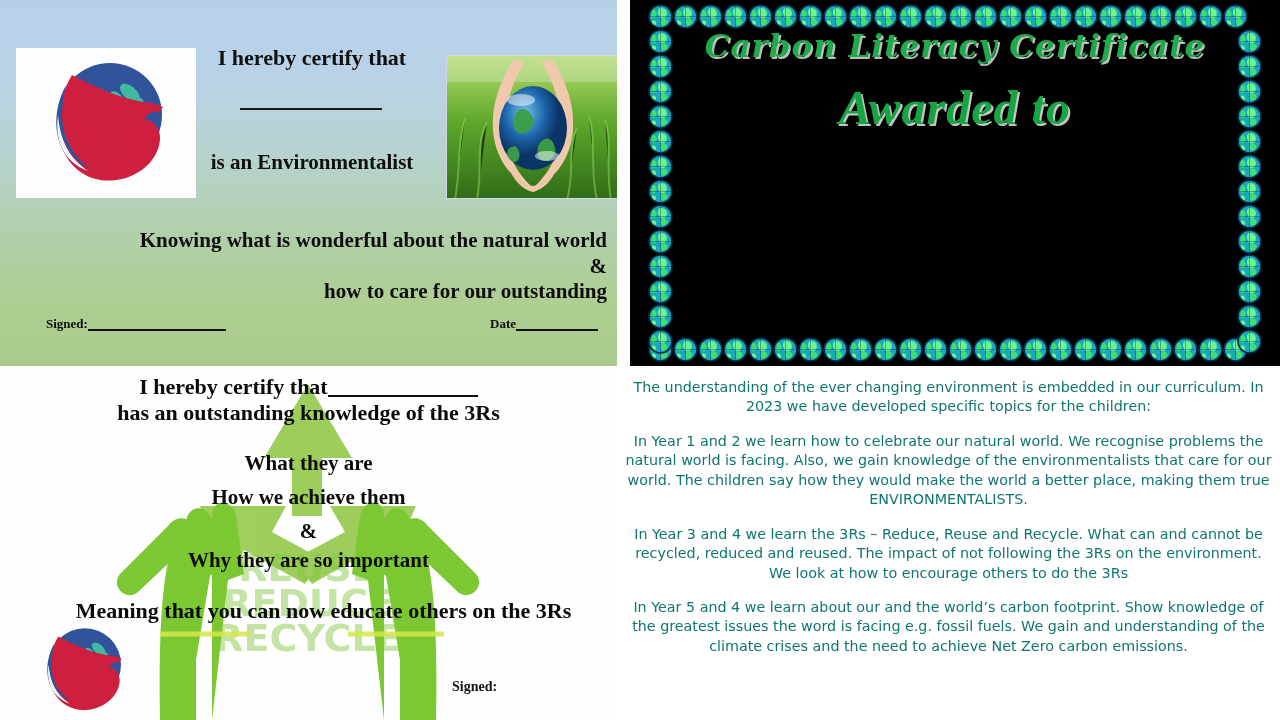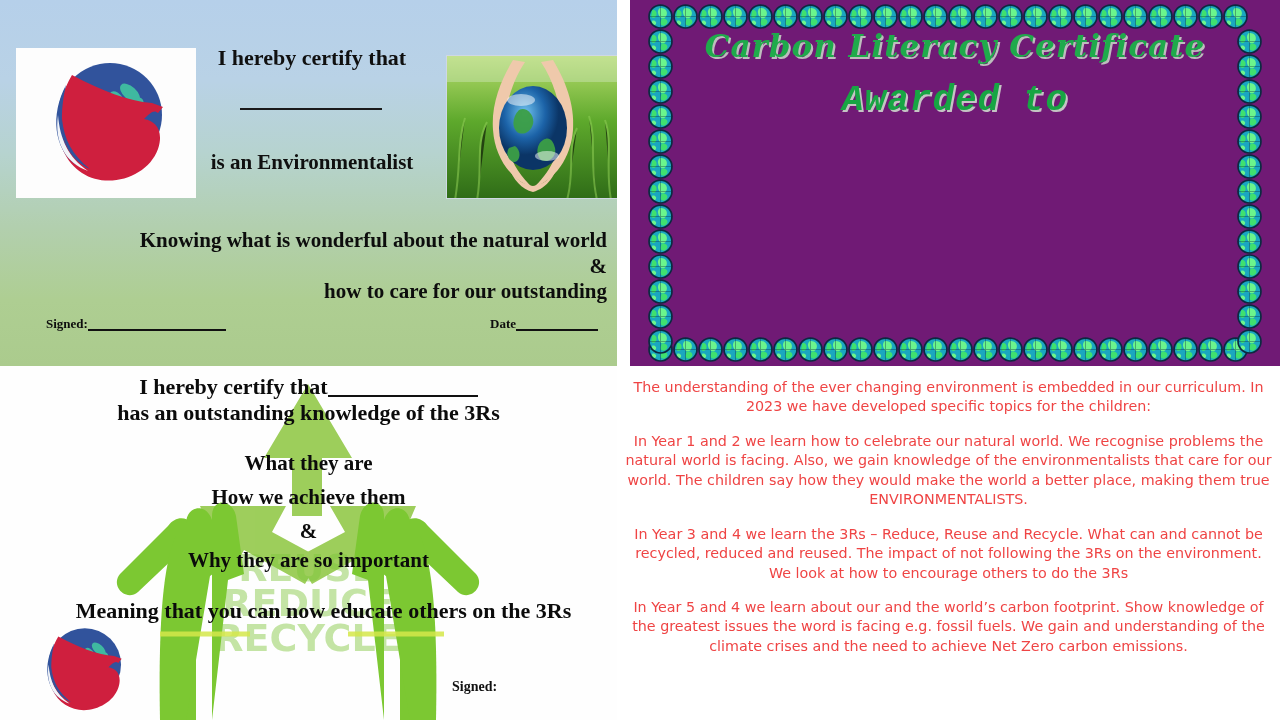--- a/index.html
+++ b/index.html
@@ -45,38 +45,38 @@
   }
   .sign-row{position:absolute;left:0;top:316px;width:617px;height:22px;}
   .sign-label{
     position:absolute;font-family:"Liberation Serif", serif;font-weight:bold;
     font-size:13px;color:#0d0d0d;
   }
   .sign-label .ul{border-bottom:2px solid #111;display:inline-block;height:13px;vertical-align:-3px;}
 
   
   #carbon-cert{
-    position:absolute;left:630px;top:0;width:650px;height:366px;background:#701a75;
+    position:absolute;left:630px;top:0;width:650px;height:366px;background:#000000;
     overflow:hidden;
   }
   .globe-border{position:absolute;inset:0;pointer-events:none;}
   .gb-row{position:absolute;display:flex;}
   .gb-col{position:absolute;display:flex;flex-direction:column;}
   .globe-ico{width:25px;height:25px;flex:0 0 25px;}
 
   .cl-title{
     position:absolute;left:25px;top:28px;width:600px;text-align:center;
     font-family:"DejaVu Serif", serif;font-weight:bold;font-style:italic;
     font-size:31px;color:#1faa4b;letter-spacing:1px;
     text-shadow:2px 2px 0 #bdbdbd;
   }
   .cl-awarded{
     position:absolute;left:25px;top:80px;width:600px;text-align:center;
-    font-family:Liberation Mono, monospace;font-weight:bold;font-style:italic;
-    font-size:36px;color:#17a543;letter-spacing:1px;
+    font-family:Liberation Serif, serif;font-weight:bold;font-style:italic;
+    font-size:48px;color:#17a543;letter-spacing:1px;
     text-shadow:2px 2px 0 #c4c4c4;
   }
 
   
   #rs-cert{
     position:absolute;left:0;top:366px;width:617px;height:354px;
     background:#fefefe;overflow:hidden;
   }
   .rs-art{position:absolute;left:0;top:0;width:617px;height:354px;}
   .rs-text{
@@ -97,21 +97,21 @@
     font-weight:bold;font-size:14px;color:#111;
   }
 
   
   #curriculum{
     position:absolute;left:617px;top:366px;width:663px;height:354px;
     background:#ffffff;padding:12px 8px 0 8px;box-sizing:border-box;
   }
   #curriculum p{
     margin:0 0 15px 0;text-align:center;
-    font-family:"DejaVu Sans", sans-serif;font-size:14.3px;color:#ef4444;
+    font-family:"DejaVu Sans", sans-serif;font-size:14.3px;color:#0f766e;
     line-height:1.36;
   }
 </style>
 </head>
 <body>
 
 <div class="stage">
 
   <div id="env-cert">
 

